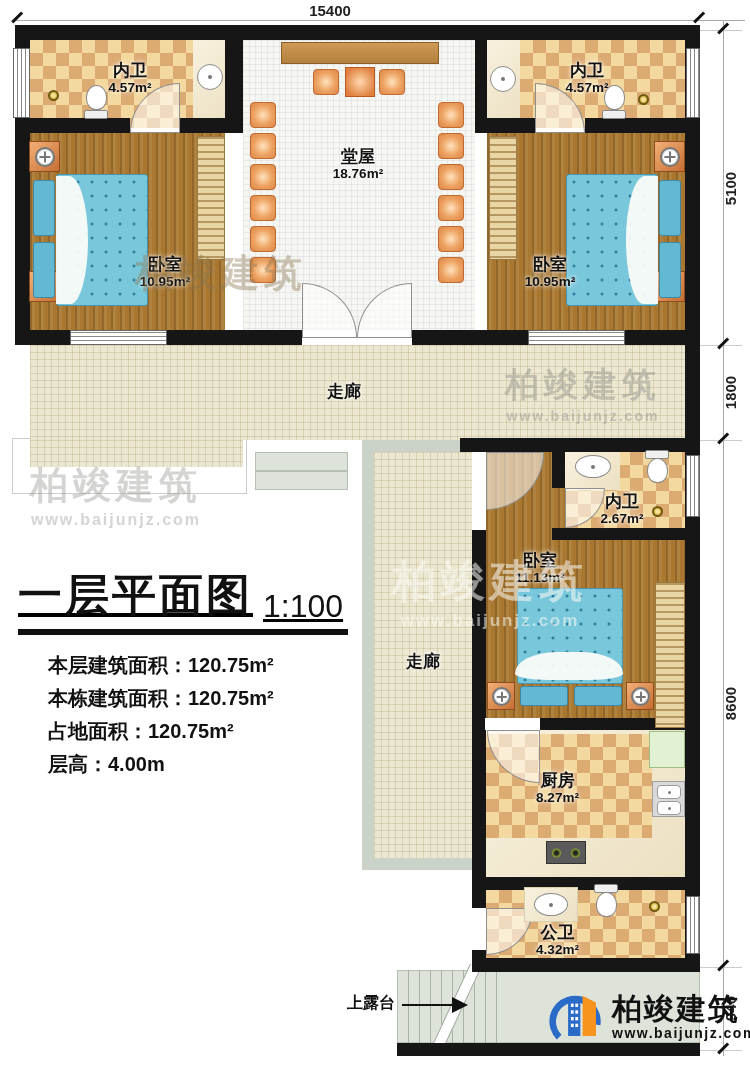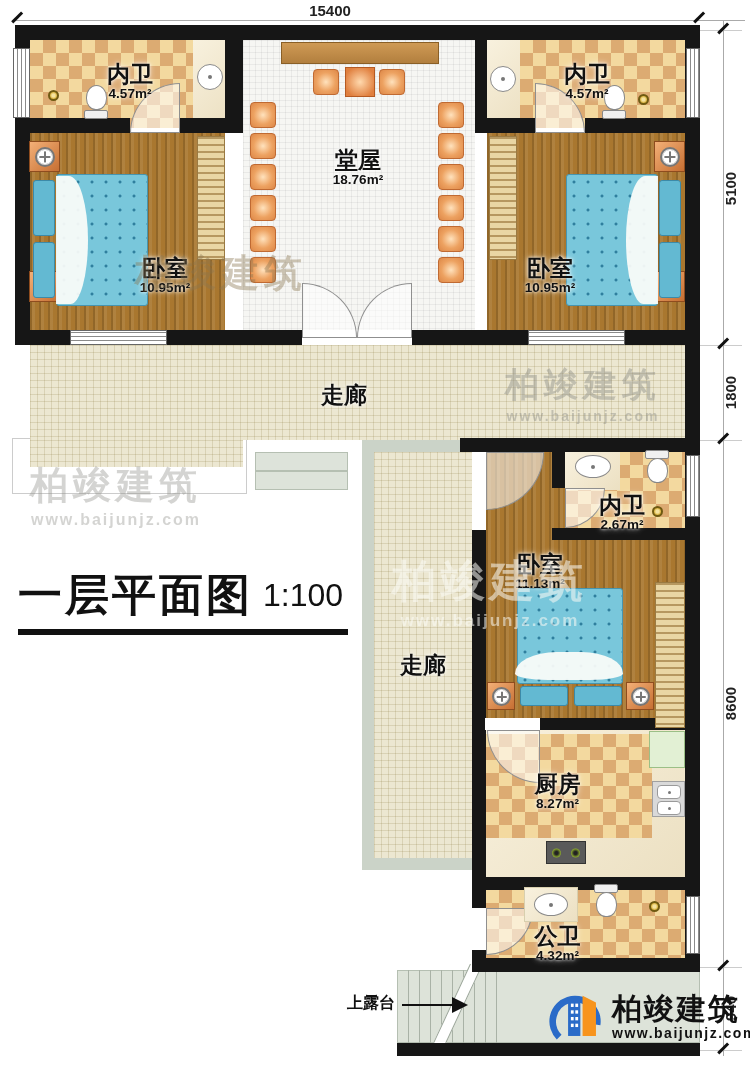--- a/index.html
+++ b/index.html
@@ -9,21 +9,21 @@
   .wall{position:absolute;background:#161616;}
   .checker{position:absolute;background:repeating-conic-gradient(#dcab72 0% 25%, #f3d99f 0% 50%) 0 0/26px 26px;}
   .marble{position:absolute;background:linear-gradient(135deg,#f8f1de,#ece0c2);}
   .wood{position:absolute;background-color:#a9772f;background-image:repeating-linear-gradient(90deg, rgba(0,0,0,.14) 0 2px, rgba(255,255,255,.08) 2px 5px, rgba(0,0,0,0) 5px 9px);}
   .hallfloor{position:absolute;background-color:#f6f6f3;background-image:linear-gradient(rgba(0,0,0,.05) 1px, transparent 1px),linear-gradient(90deg, rgba(0,0,0,.05) 1px, transparent 1px);background-size:6px 6px;}
   .cor{position:absolute;background-color:#ece7d1;background-image:linear-gradient(rgba(150,135,80,.22) 1px, transparent 1px),linear-gradient(90deg, rgba(150,135,80,.22) 1px, transparent 1px);background-size:7px 7px;}
   .window{position:absolute;background-color:#fff;border:1px solid #666;box-sizing:border-box;}
   .window.v{background-image:repeating-linear-gradient(90deg, transparent 0 3px, #8a8a8a 3px 4px);}
   .window.h{background-image:repeating-linear-gradient(0deg, transparent 0 3px, #8a8a8a 3px 4px);}
   .rlabel{position:absolute;text-align:center;color:#111;font-weight:bold;text-shadow:0 0 3px rgba(255,255,255,.95),0 0 6px rgba(255,255,255,.8);line-height:1.1;}
-  .rname{font-size:23px;}
+  .rname{font-size:17px;}
   .rarea{font-size:13.5px;}
   .dimline{position:absolute;background:#aaa;}
   .extline{position:absolute;background:#ccc;}
   .tick{position:absolute;width:14px;height:2.5px;background:#111;transform:rotate(-45deg);}
   .dimtext{position:absolute;font-size:15px;font-weight:bold;color:#222;}
   .vdim{position:absolute;width:60px;text-align:center;transform:rotate(-90deg);font-size:15px;font-weight:bold;color:#222;}
   .chair{position:absolute;width:26px;height:26px;border:1.5px solid #c06a32;border-radius:4px;background:radial-gradient(circle at 50% 50%, #ffe2bd 0%, #eda261 55%, #dd8747 100%);box-sizing:border-box;}
   .sideboard{position:absolute;background:linear-gradient(#cf9a55,#b27f3e);border:1px solid #8a5f26;box-sizing:border-box;}
   .htable{position:absolute;border:1px solid #b55a22;background:radial-gradient(circle,#ffd9ae 0%,#e07f3e 80%);box-sizing:border-box;}
   .nstand{position:absolute;border:1px solid #8e4c1e;background:linear-gradient(135deg,#f3b077,#c66f33);box-sizing:border-box;}
@@ -291,25 +291,31 @@
   </div>
   <div class="rlabel" style="left:520px;top:924px;width:75px;">
     <div class="rname">公卫</div>
     <div class="rarea">4.32m²</div>
   </div>
   <div class="rlabel" style="left:342px;top:994px;width:58px;">
     <div class="rname" style="font-size:16px;">上露台</div>
   </div>
 
   <div class="abs" style="left:18px;top:566px;width:360px;">
-    <div style="display:flex;align-items:center;">
+    <div style="display:flex;align-items:flex-end;text-decoration:underline;">
       <span style="font-size:44px;font-weight:900;color:#111;letter-spacing:3px;">一层平面图</span>
       <span style="font-size:32px;font-weight:500;color:#111;margin-left:10px;">1:100</span>
     </div>
     <div style="width:330px;height:6px;background:#111;margin-top:4px;"></div>
+    <div style="margin:14px 0 0 30px;font-size:20px;font-weight:600;color:#111;line-height:33px;">
+      <div>本层建筑面积：120.75m²</div>
+      <div>本栋建筑面积：120.75m²</div>
+      <div>占地面积：120.75m²</div>
+      <div>层高：4.00m</div>
+    </div>
   </div>
 
   <div class="wm" style="left:30px;top:460px;color:#90908a;opacity:.38;">
     <div class="t" style="font-size:38px;">柏竣建筑</div>
     <div class="u" style="font-size:16px;">www.baijunjz.com</div>
   </div>
   <div class="wm" style="left:505px;top:362px;color:#8f8f88;opacity:.45;">
     <div class="t" style="font-size:34px;">柏竣建筑</div>
     <div class="u" style="font-size:14px;">www.baijunjz.com</div>
   </div>

